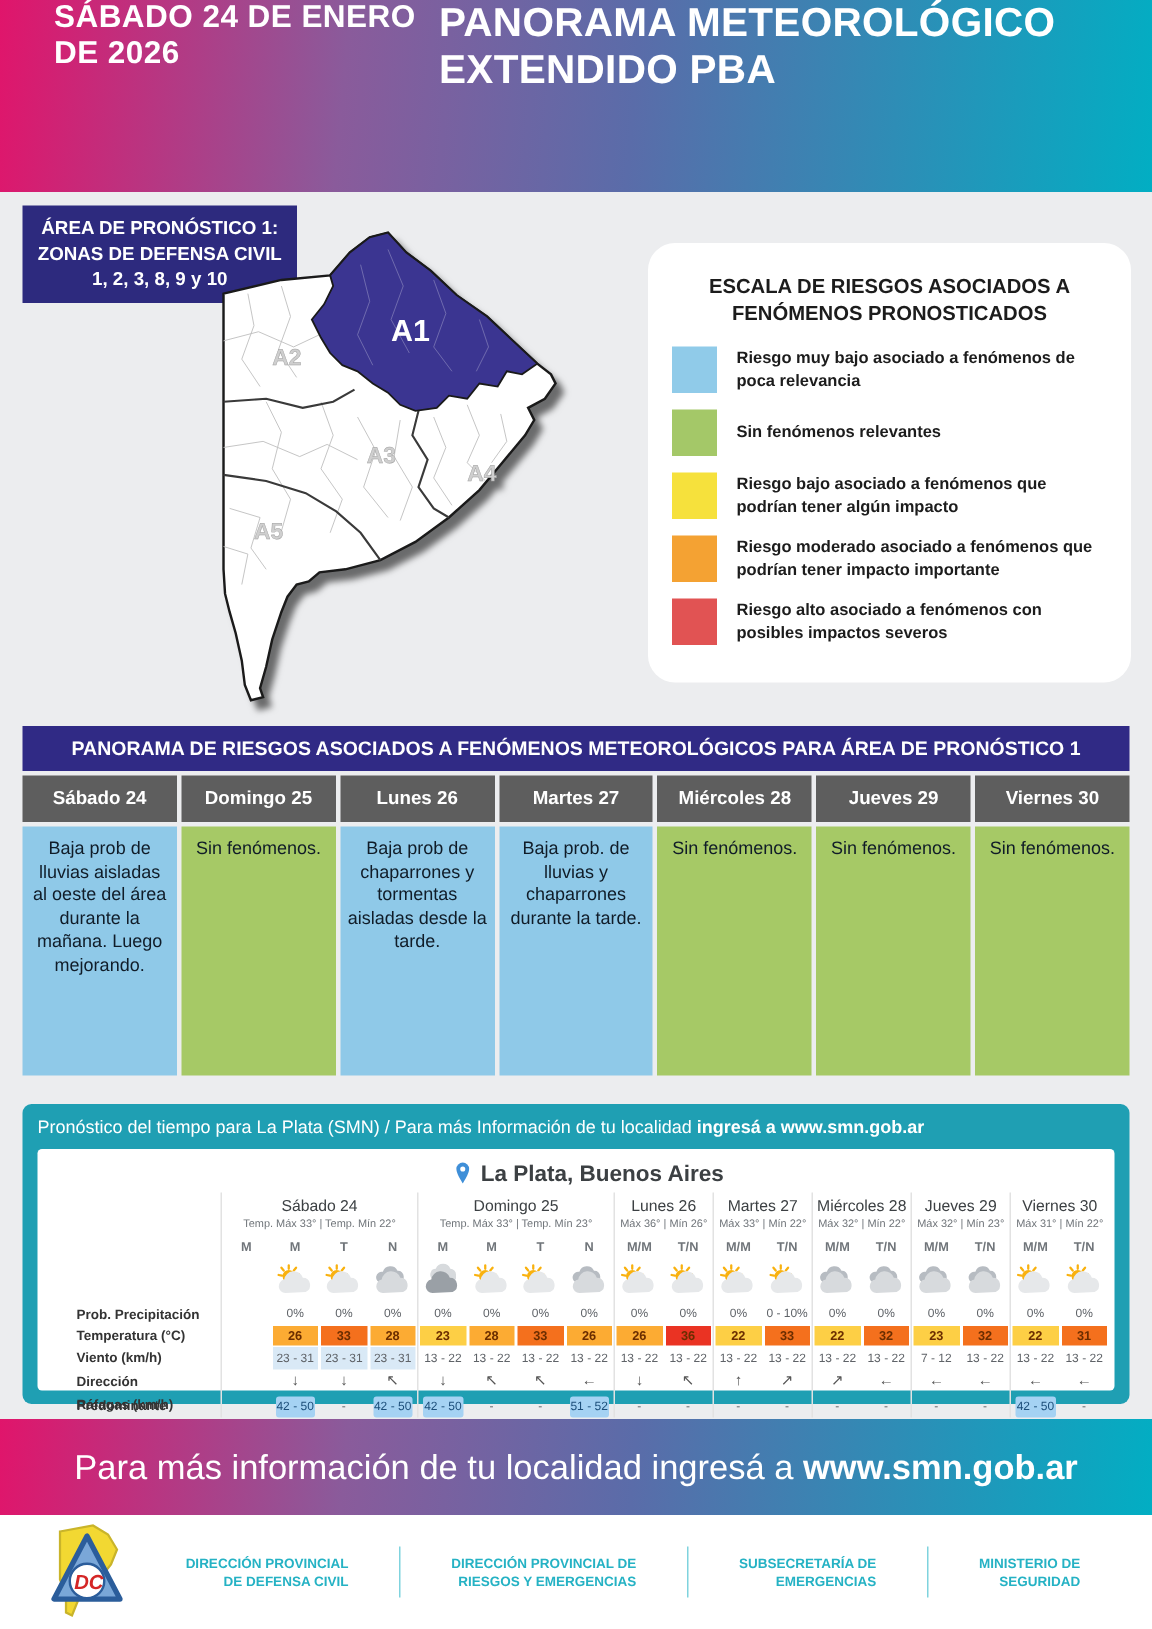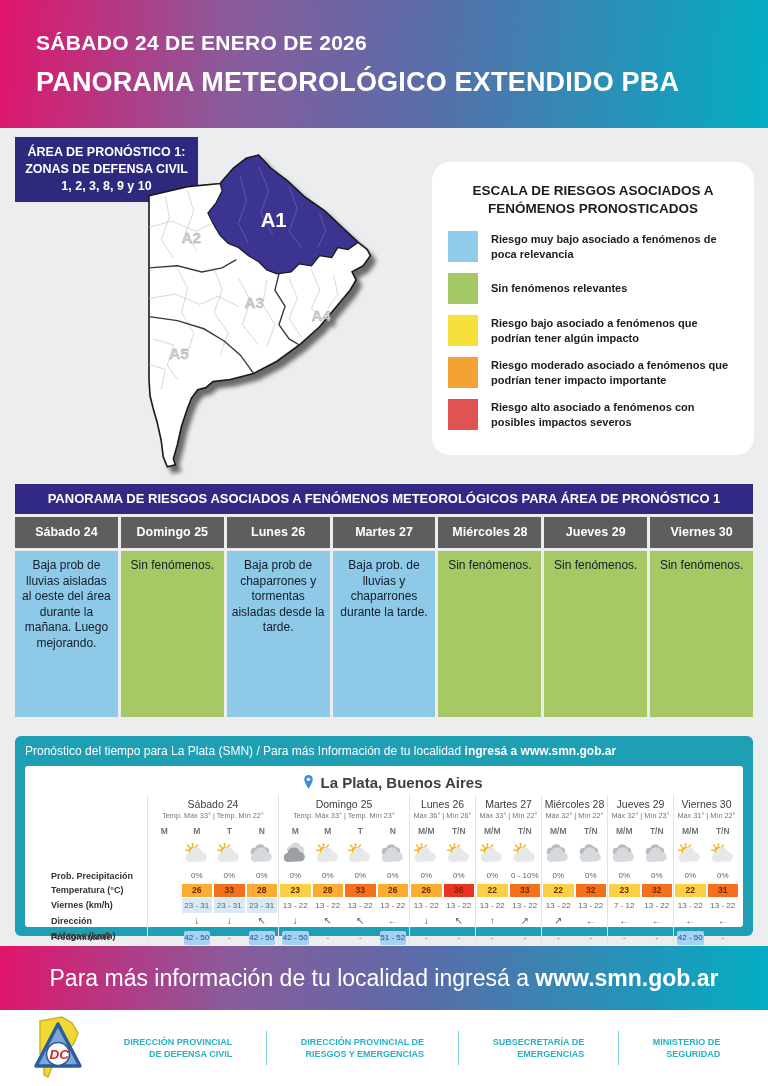--- a/index.html
+++ b/index.html
@@ -2,21 +2,21 @@
 <html><head>
 <meta charset="utf-8">
 <style>
   * { margin:0; padding:0; box-sizing:border-box; }
   body { background:#d8d8d8; font-family:"Liberation Sans", sans-serif; }
   .page { position:relative; width:768px; height:1086px; background:#ecedef; overflow:hidden; margin:0 auto; }
 
   
   .top-banner { position:absolute; top:0; left:0; width:768px; height:128px;
     background:linear-gradient(95deg,#e0156b 0%,#8a5b9b 30%,#5a6ca9 55%,#02aec3 100%);
-    color:#fff; display:flex; flex-direction:column; justify-content:center; padding-left:36px; gap:12px; }
+    color:#fff; display:flex; flex-direction:row; justify-content:center; padding-left:36px; gap:12px; }
   .hdr-date { font-size:21px; font-weight:bold; letter-spacing:.3px; }
   .hdr-title { font-size:27px; font-weight:bold; letter-spacing:.2px; }
 
   
   .map-section { position:absolute; top:128px; left:0; width:768px; height:356px; }
   .map-label { position:absolute; left:15px; top:9px; width:183px; background:#2d2a7e; color:#fff;
     text-align:center; font-weight:bold; font-size:12.5px; line-height:1.35; padding:7px 4px; }
   .map-svg { position:absolute; left:100px; top:18px; filter:drop-shadow(5px 6px 2px rgba(0,0,0,.55)); }
 
   
@@ -216,21 +216,21 @@
           <path d="M12 2 a8 8 0 0 1 8 8 c0 6-8 18-8 18 s-8-12-8-18 a8 8 0 0 1 8-8 z" fill="#3f8fd8"></path>
           <circle cx="12" cy="10" r="3.2" fill="#ffffff"></circle>
         </svg>
         <span>La Plata, Buenos Aires</span>
       </div>
       <div class="fc-table">
         <div class="fc-labels">
             <div class="fc-lab-spacer"></div>
             <div class="fc-lab" style="height: 16px; line-height: 16px;">Prob. Precipitación</div>
             <div class="fc-lab" style="height: 13px; line-height: 13px;">Temperatura (°C)</div>
-            <div class="fc-lab" style="height: 16px; line-height: 16px;">Viernes (km/h)</div>
+            <div class="fc-lab" style="height: 16px; line-height: 16px;">Viento (km/h)</div>
             <div class="fc-lab" style="height: 16px; line-height: 16px;">Dirección Predominante</div>
             <div class="fc-lab" style="height: 14px; line-height: 14px;">Ráfagas (km/h)</div>
           </div>
         <div style="display:flex; flex:1;">
             <div class="fc-group" style="flex: 4 1 0%;">
               <div class="fc-day-head">
                 <div class="fc-day-name">Sábado 24</div>
                 <div class="fc-day-temps">Temp. Máx 33° | Temp. Mín 22°</div>
               </div>
               <div class="fc-subrow">

